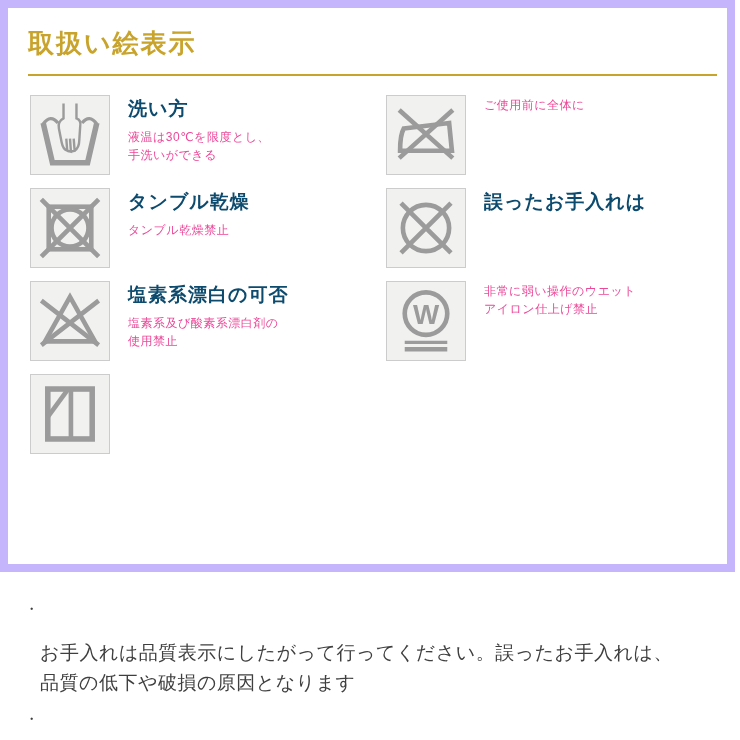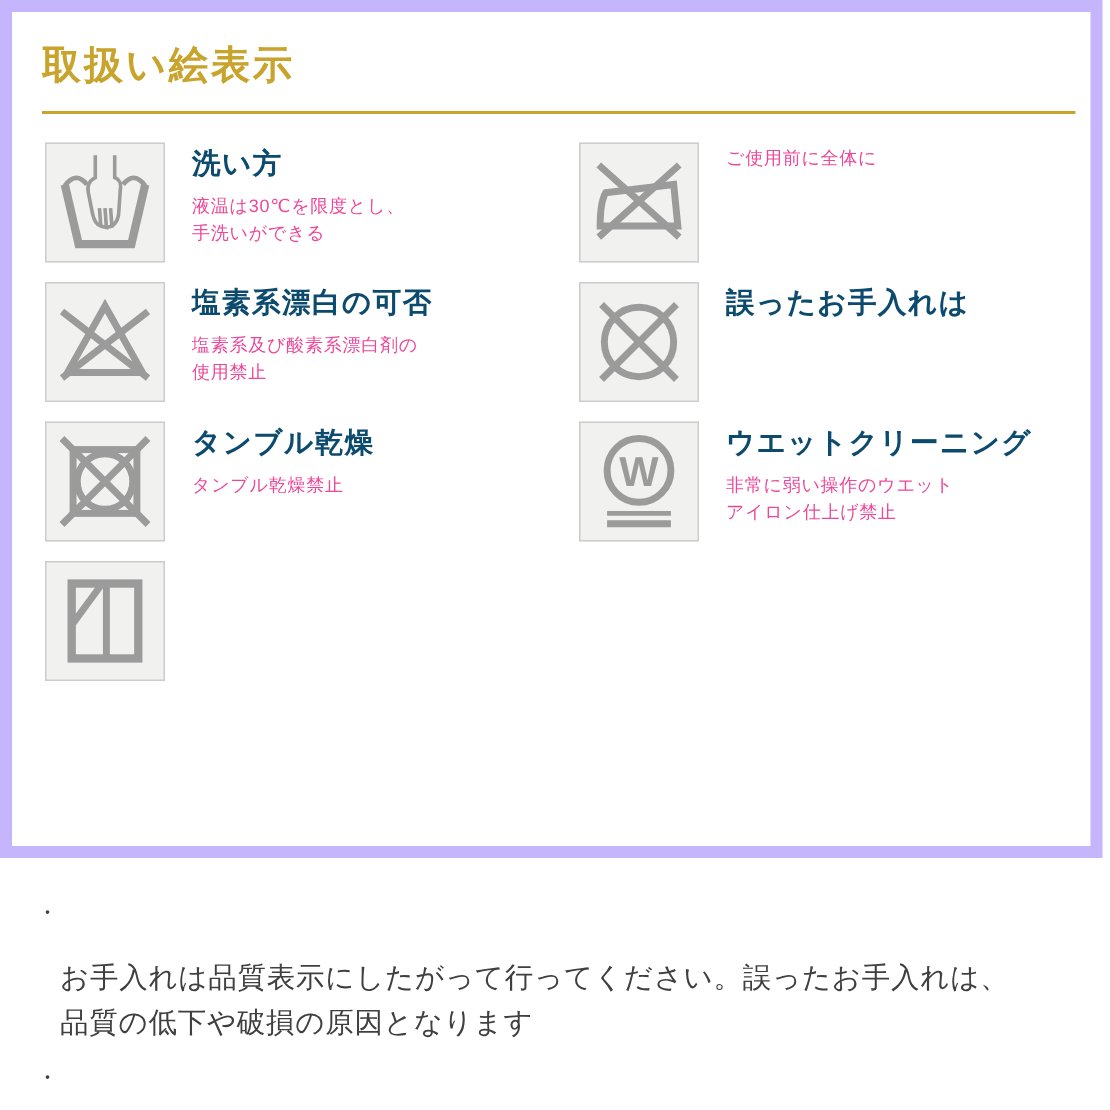--- a/index.html
+++ b/index.html
@@ -106,42 +106,42 @@
         <div class="cell-text">
           <div class="cell-heading">洗い方</div>
           <div class="cell-desc">液温は30℃を限度とし、
 手洗いができる</div>
         </div>
       </div>
 
       <div class="care-cell">
         <div class="symbol-box">
           <svg width="74" height="74" viewBox="0 0 80 80">
+            <rect class="icon-stroke" x="17" y="17" width="46" height="46" stroke-width="5"></rect>
+            <circle class="icon-stroke" cx="40" cy="40" r="20" stroke-width="5"></circle>
+            <path class="icon-stroke" d="M9,9 L71,71 M71,9 L9,71" stroke-width="5"></path>
+          </svg>
+        </div>
+        <div class="cell-text">
+          <div class="cell-heading">タンブル乾燥</div>
+          <div class="cell-desc">タンブル乾燥禁止</div>
+        </div>
+      </div>
+
+      <div class="care-cell">
+        <div class="symbol-box">
+          <svg width="74" height="74" viewBox="0 0 80 80">
             <path class="icon-stroke" d="M40,14 L13,62 H67 Z" stroke-width="5"></path>
             <path class="icon-stroke" d="M9,18 L71,66 M71,18 L9,66" stroke-width="5"></path>
           </svg>
         </div>
         <div class="cell-text">
           <div class="cell-heading">塩素系漂白の可否</div>
           <div class="cell-desc">塩素系及び酸素系漂白剤の
 使用禁止</div>
-        </div>
-      </div>
-
-      <div class="care-cell">
-        <div class="symbol-box">
-          <svg width="74" height="74" viewBox="0 0 80 80">
-            <rect class="icon-stroke" x="17" y="17" width="46" height="46" stroke-width="5"></rect>
-            <circle class="icon-stroke" cx="40" cy="40" r="20" stroke-width="5"></circle>
-            <path class="icon-stroke" d="M9,9 L71,71 M71,9 L9,71" stroke-width="5"></path>
-          </svg>
-        </div>
-        <div class="cell-text">
-          <div class="cell-heading">タンブル乾燥</div>
-          <div class="cell-desc">タンブル乾燥禁止</div>
         </div>
       </div>
 
       <div class="care-cell">
         <div class="symbol-box">
           <svg width="74" height="74" viewBox="0 0 80 80">
             <rect class="icon-stroke" x="16" y="13" width="48" height="54" stroke-width="6"></rect>
             <path class="icon-stroke" d="M41,13 V67" stroke-width="5"></path>
             <path class="icon-stroke" d="M16,43 L38,13" stroke-width="5"></path>
           </svg>
@@ -179,21 +179,20 @@
       <div class="care-cell">
         <div class="symbol-box">
           <svg width="74" height="74" viewBox="0 0 80 80">
             <circle class="icon-stroke" cx="40" cy="32" r="23" stroke-width="5"></circle>
             <text x="40" y="43" text-anchor="middle" font-size="30" font-weight="bold" font-family="Liberation Sans, DejaVu Sans, sans-serif" fill="#9b9b9b">W</text>
             <path class="icon-stroke" d="M17,63 H63" stroke-width="3.5"></path>
             <path class="icon-stroke" d="M17,70.5 H63" stroke-width="5"></path>
           </svg>
         </div>
         <div class="cell-text">
-          <div class="cell-heading">ウエットクリーニング</div>
           <div class="cell-desc">非常に弱い操作のウエット
 アイロン仕上げ禁止</div>
         </div>
       </div>
 
     </div>
   </div>
 </div>
 
 <div class="notes">

